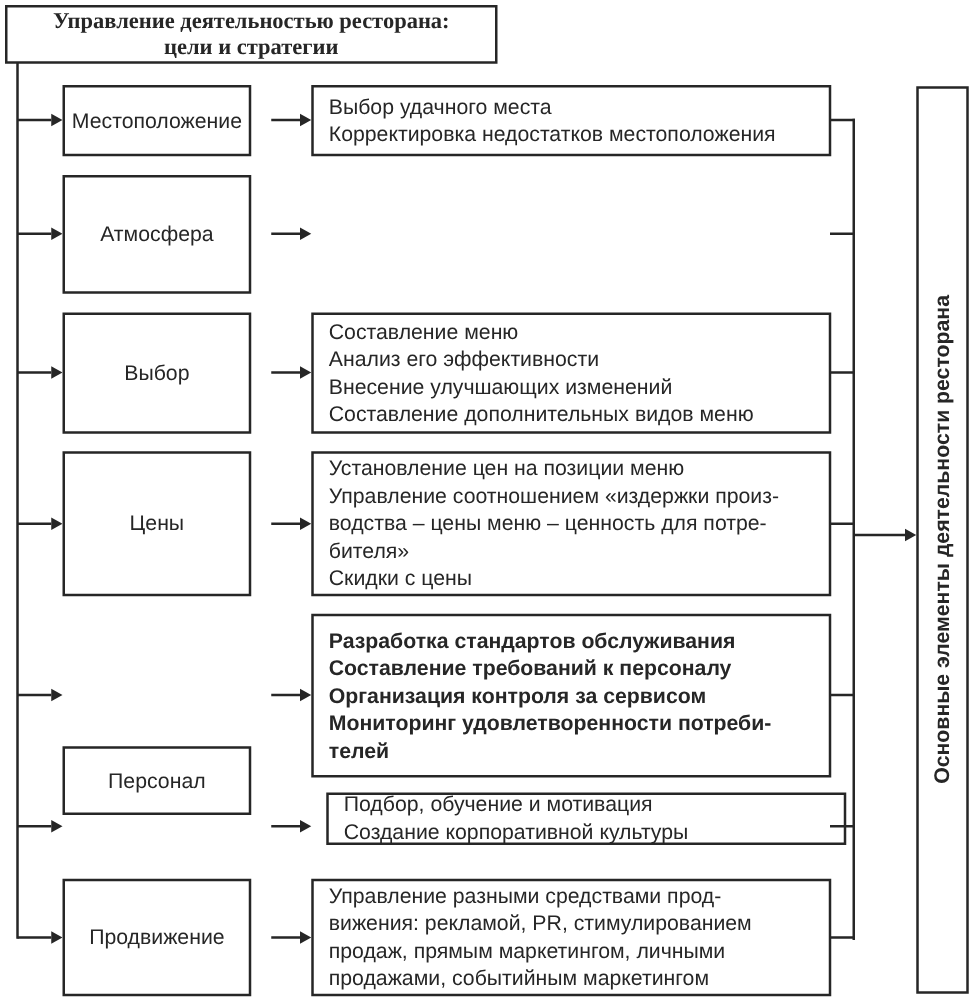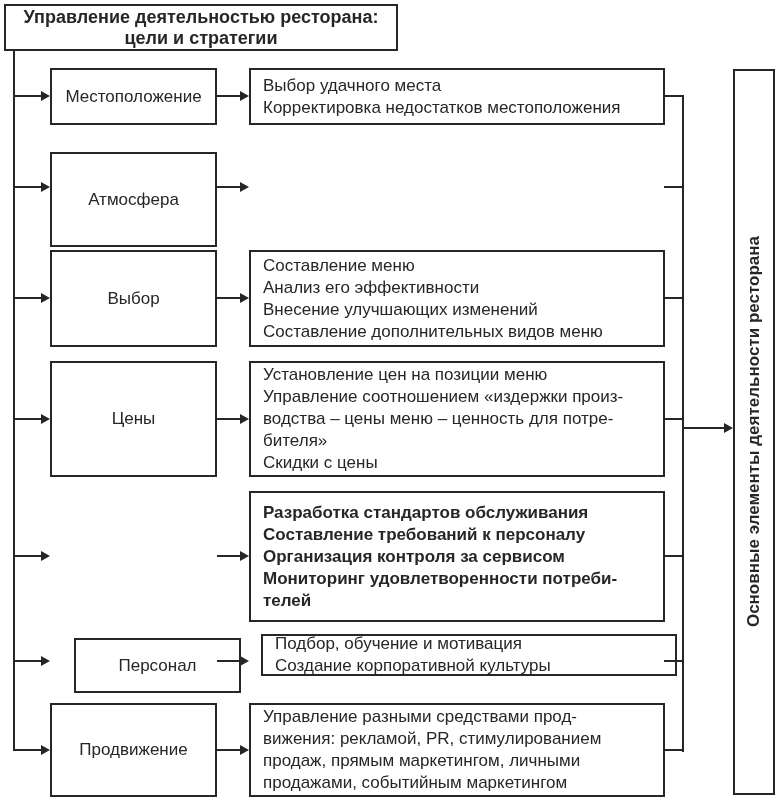--- a/index.html
+++ b/index.html
@@ -16,26 +16,26 @@
     overflow:hidden;
   }
   .box{
     position:absolute;
     border:2px solid var(--line);
     background:var(--bg);
     box-sizing:border-box;
   }
   .title-box{
     left:4px;top:4px;width:394px;height:47px;
-    display:flex;align-items:flex-end;justify-content:center;
+    display:flex;align-items:flex-start;justify-content:center;
     font-weight:bold;font-size:18px;line-height:21px;
-    text-align:center;white-space:pre-line;
+    text-align:center;white-space:pre-line;font-family:Liberation Serif, serif;
   }
   .cat{
-    left:50px;width:167px;
+    left:50px;width:151px;
     display:flex;align-items:center;justify-content:center;
     font-size:17px;text-align:center;
   }
   .detail{
     left:249px;width:416px;
     display:flex;align-items:center;
   }
   .detail .lines{
     padding:2px 6px 2px 12px;
     font-size:17px;line-height:22px;
@@ -90,21 +90,21 @@
   <div class="box detail" style="top:68px;height:57px;">
     <div class="lines">Выбор удачного места
 Корректировка недостатков местоположения</div>
   </div>
   <div class="hline" style="left:664px;top:95px;width:20px;"></div>
 
   <div class="harrow" style="left:14px;top:182px;width:36px;">
       <span class="shaft"></span>
       <span class="head"></span>
     </div>
-  <div class="box cat" style="top:152px;height:95px;">
+  <div class="box cat" style="top:140px;height:95px;">
     <span>Атмосфера</span>
   </div>
   <div class="harrow" style="left:217px;top:182px;width:32px;">
       <span class="shaft"></span>
       <span class="head"></span>
     </div>
   <div class="hline" style="left:664px;top:186px;width:20px;"></div>
 
   <div class="harrow" style="left:14px;top:293px;width:36px;">
       <span class="shaft"></span>
@@ -159,21 +159,21 @@
 Организация контроля за сервисом
 Мониторинг удовлетворенности потреби-
 телей</div>
   </div>
   <div class="hline" style="left:664px;top:555px;width:20px;"></div>
 
   <div class="harrow" style="left:14px;top:656px;width:36px;">
       <span class="shaft"></span>
       <span class="head"></span>
     </div>
-  <div class="box cat" style="top:638px;height:55px;margin-left:24px;">
+  <div class="box cat" style="top:597px;height:55px;">
     <span>Персонал</span>
   </div>
   <div class="harrow" style="left:217px;top:656px;width:32px;">
       <span class="shaft"></span>
       <span class="head"></span>
     </div>
   <div class="box detail" style="top:634px;height:42px;margin-left:12px;">
     <div class="lines">Подбор, обучение и мотивация
 Создание корпоративной культуры</div>
   </div>

